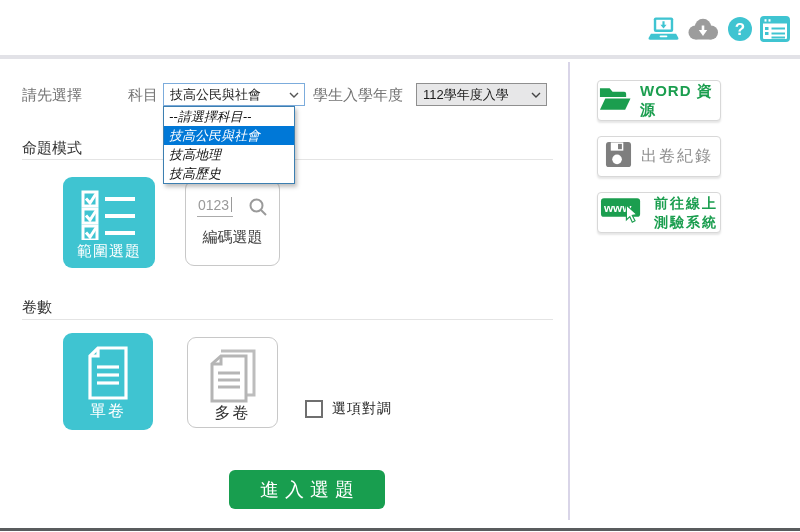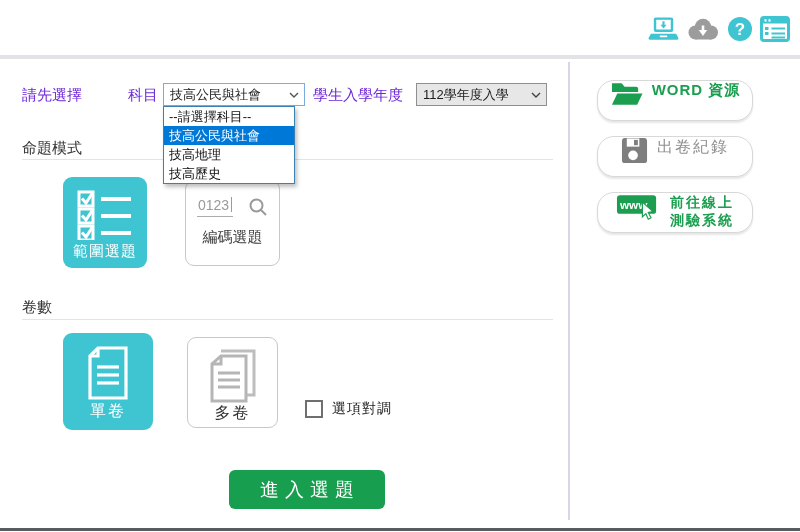--- a/index.html
+++ b/index.html
@@ -6,50 +6,50 @@
   .page{position:relative;width:800px;height:532px;background:#fff;overflow:hidden;
         font-family:"Liberation Sans","DejaVu Sans",sans-serif;}
 
   
   .page-title{position:absolute;left:20px;top:13px;font-size:22px;color:#4a4a4a;letter-spacing:2px;}
   .header-icons{position:absolute;right:10px;top:16px;display:flex;align-items:center;gap:7px;}
   .header-icons .hicon{display:flex;align-items:center;justify-content:center;cursor:pointer;}
   .header-band{position:absolute;left:0;top:55px;width:800px;height:4px;background:#E2E2E7;}
 
   
-  .flabel{position:absolute;font-size:15px;color:#6d28d9;}
+  .flabel{position:absolute;font-size:15px;color:#737373;}
   .lbl-prompt{left:22px;top:86px;}
   .lbl-subject{left:128px;top:86px;}
   .lbl-year{left:313px;top:86px;}
   .sel{position:absolute;height:23px;box-sizing:border-box;display:flex;align-items:center;
        padding:0 5px 0 6px;font-size:13px;color:#1d1d1d;cursor:pointer;}
   .sel-subject{left:163px;top:83px;width:142px;background:#fff;border:1px solid #7CACDC;}
   .sel-year{left:416px;top:83px;width:131px;background:#E7E7E8;border:1px solid #8F8F8F;}
   .sel .chev{margin-left:auto;display:flex;}
 
   .dropdown{position:absolute;left:163px;top:106px;width:130px;background:#fff;
             border:1px solid #3C7FB1;z-index:9;box-shadow:2px 3px 4px rgba(0,0,0,0.25);}
   .dropdown .opt{height:19px;line-height:19px;font-size:13px;padding-left:5px;color:#111;cursor:pointer;
-                 white-space:nowrap;overflow:hidden;}
+                 white-space:nowrap;overflow:hidden;font-style:italic;}
   .dropdown .opt.selected{background:#0078D7;color:#fff;}
 
   
   .sec-title{position:absolute;left:22px;font-size:15px;color:#333;}
   .sec-mode{top:139px;}
   .sec-paper{top:298px;}
   .hr{position:absolute;left:22px;width:531px;height:1px;background:#E4E4E4;}
   .hr1{top:159px;} .hr2{top:319px;}
 
   .tile{position:absolute;box-sizing:border-box;border-radius:9px;display:flex;flex-direction:column;
         align-items:center;cursor:pointer;}
   .tile .ticon{flex:1;display:flex;align-items:center;justify-content:center;}
   .tile.teal{background:#3FC4D1;color:#fff;}
   .tile.plain{background:#fff;border:1px solid #C8C8C8;color:#3c3c3c;}
 
-  .btn-range{left:63px;top:177px;width:84px;height:91px;padding:10px 0 7px;}
+  .btn-range{left:63px;top:177px;width:92px;height:91px;padding:10px 0 7px;}
   .btn-range .tlabel{font-size:15px;letter-spacing:1px;}
   .btn-code{left:185px;top:180px;width:95px;height:86px;padding:16px 0 10px;}
   .code-box{display:flex;align-items:flex-end;gap:15px;}
   .code-num{font-size:14px;color:#9a9a9a;border-bottom:1px solid #ababab;padding:0 1px 3px 1px;display:flex;}
   .code-caret{display:inline-block;width:1px;height:15px;background:#9a9a9a;margin-left:2px;}
   .btn-code .tlabel{font-size:15px;margin-top:11px;color:#3c3c3c;}
 
   .btn-single{left:63px;top:333px;width:90px;height:97px;padding:11px 0 8px;}
   .btn-single .tlabel{font-size:16px;letter-spacing:2px;}
   .btn-multi{left:187px;top:337px;width:91px;height:91px;padding:9px 0 8px;}
@@ -58,22 +58,22 @@
   .checkbox-row{position:absolute;left:305px;top:400px;display:flex;align-items:center;gap:9px;cursor:pointer;}
   .checkbox-box{width:14px;height:14px;border:2px solid #6F6F6F;background:#fff;}
   .checkbox-label{font-size:14px;color:#222;letter-spacing:1px;}
 
   .btn-enter{position:absolute;left:205px;top:470px;width:156px;height:39px;background:#189E4F;
              border-radius:6px;color:#fff;font-size:19px;letter-spacing:6px;display:flex;
              align-items:center;justify-content:center;padding-left:6px;box-sizing:border-box;cursor:pointer;margin-left:24px;}
 
   
   .v-divider{position:absolute;left:568px;top:62px;width:2px;height:458px;background:#D9D5E8;}
-  .side-btn{position:absolute;left:597px;width:156px;height:41px;background:#fff;border:1px solid #D8D8D8;
-            border-radius:17px;box-shadow:0 2px 2px rgba(0,0,0,0.10);display:flex;
+  .side-btn{position:absolute;left:597px;width:124px;height:41px;background:#fff;border:1px solid #D8D8D8;
+            border-radius:4px;box-shadow:0 2px 2px rgba(0,0,0,0.10);display:flex;align-items:center;
             justify-content:center;gap:9px;box-sizing:border-box;cursor:pointer;}
   .btn-word{top:80px;}
   .btn-word .slabel{color:#1B9E4F;font-size:15px;font-weight:bold;letter-spacing:1px;}
   .btn-record{top:136px;}
   .btn-record .slabel{color:#8F8F8F;font-size:16px;letter-spacing:2px;}
   .btn-online{top:192px;}
   .btn-online .slabel{color:#1B9E4F;font-size:14px;font-weight:bold;letter-spacing:2px;line-height:1.3;text-align:left;}
 
   .bottom-line{position:absolute;left:0;bottom:1px;width:800px;height:3px;background:#595C5E;}
 </style>

